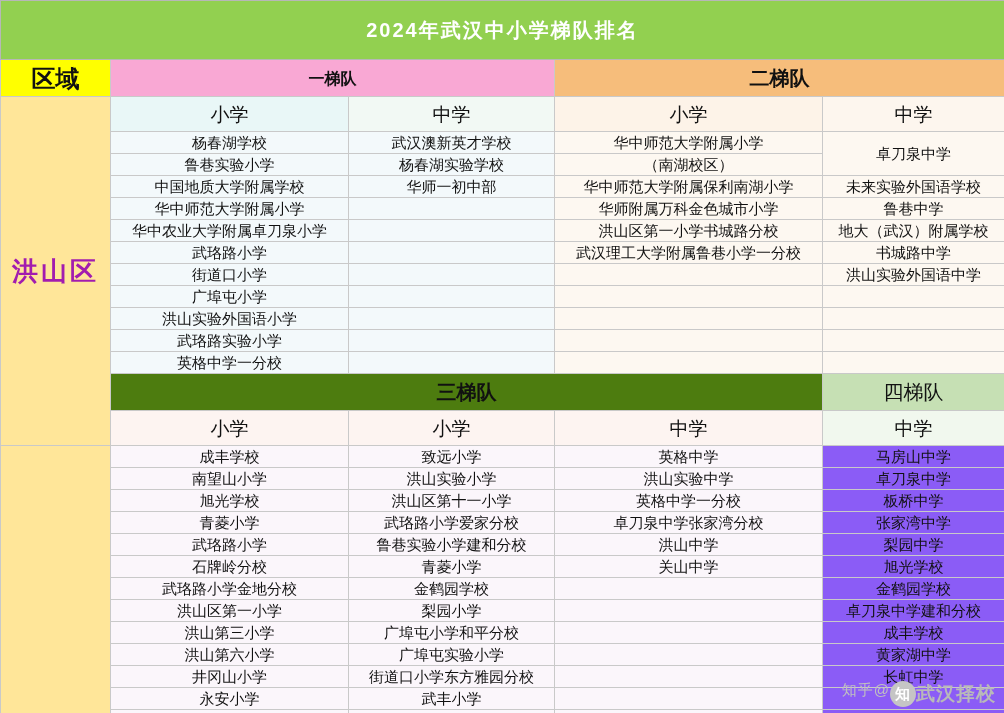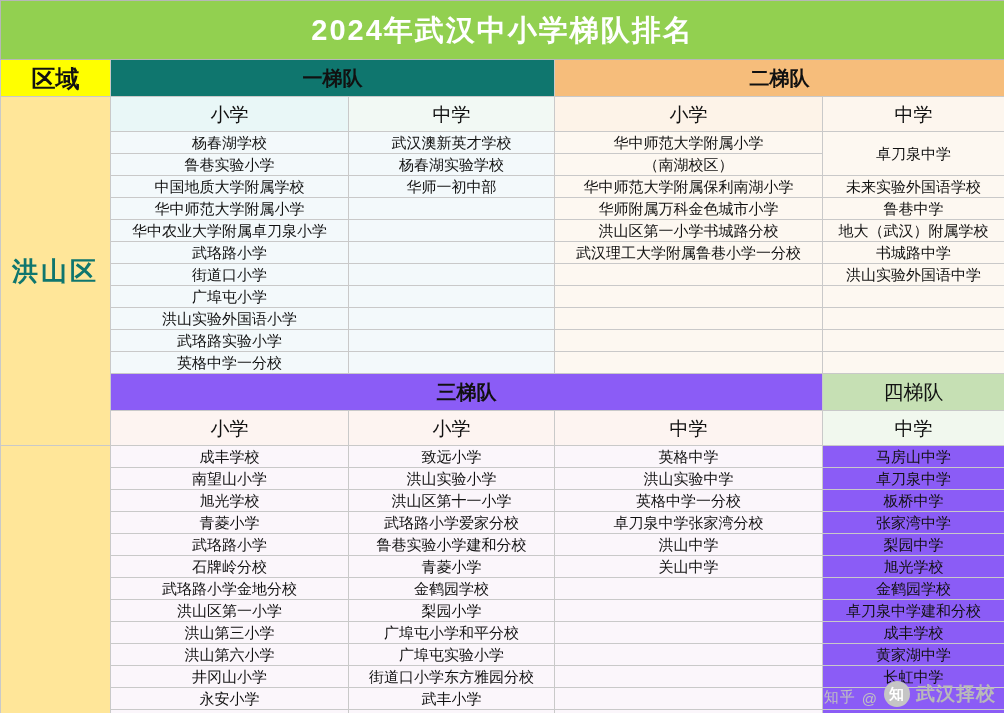--- a/index.html
+++ b/index.html
@@ -27,54 +27,54 @@
     color:#111;
     padding:1px 2px;
     height:19px;
     line-height:17px;
     white-space:nowrap;
     overflow:hidden;
   }
   .title{
     background:#92d050;
     color:#ffffff;
-    font-size:29px;
+    font-size:20px;
     font-weight:bold;
     height:56px;
     letter-spacing:2px;
     border:1px solid #b7b7b7;
   }
   .region-head{
     background:#ffff00;
     font-weight:bold;
     font-size:24px;
     height:34px;
   }
   .region-cell{
     background:#ffe699;
     font-weight:bold;
     font-size:26px;
     letter-spacing:3px;
-    color:#0f766e;
+    color:#a21caf;
   }
   .tier1-head{
-    background:#0f766e;
-    font-weight:bold;
-    font-size:20px;
+    background:#f9a8d4;
+    font-weight:bold;
+    font-size:16px;
     height:34px;
     margin-top:11px;
   }
   .tier2-head{
     background:#f6bd7b;
     font-weight:bold;
     font-size:20px;
     height:34px;
   }
   .tier3-head{
-    background:#8b5cf6;
+    background:#4d7c0f;
     font-weight:bold;
     font-size:20px;
     height:34px;
   }
   .tier4-head{
     background:#c6e0b4;
     font-weight:normal;
     font-size:20px;
     height:34px;
   }
@@ -91,22 +91,21 @@
   .sub-4{background:#f1f8ee;}
   .body-1{background:#f3f9fb;margin-top:36px;}
   .body-2{background:#fdf8f1;}
   .body-3{background:#fbf6fb;}
   .body-4{background:#8b5cf6;}
   .watermark{
     position:absolute;
     right:8px;
     bottom:6px;
     display:flex;
-    align-items:flex-end;
-    gap:6px;
+    align-items:flex-start;
     color:#b9b9b9;
     font-size:19px;
     font-weight:bold;
     letter-spacing:1px;
   }
   .wm-logo{
     width:26px;height:26px;border-radius:50%;
     background:#c5c5c5;color:#ffffff;
     font-size:15px;font-weight:bold;
     display:flex;align-items:center;justify-content:center;

